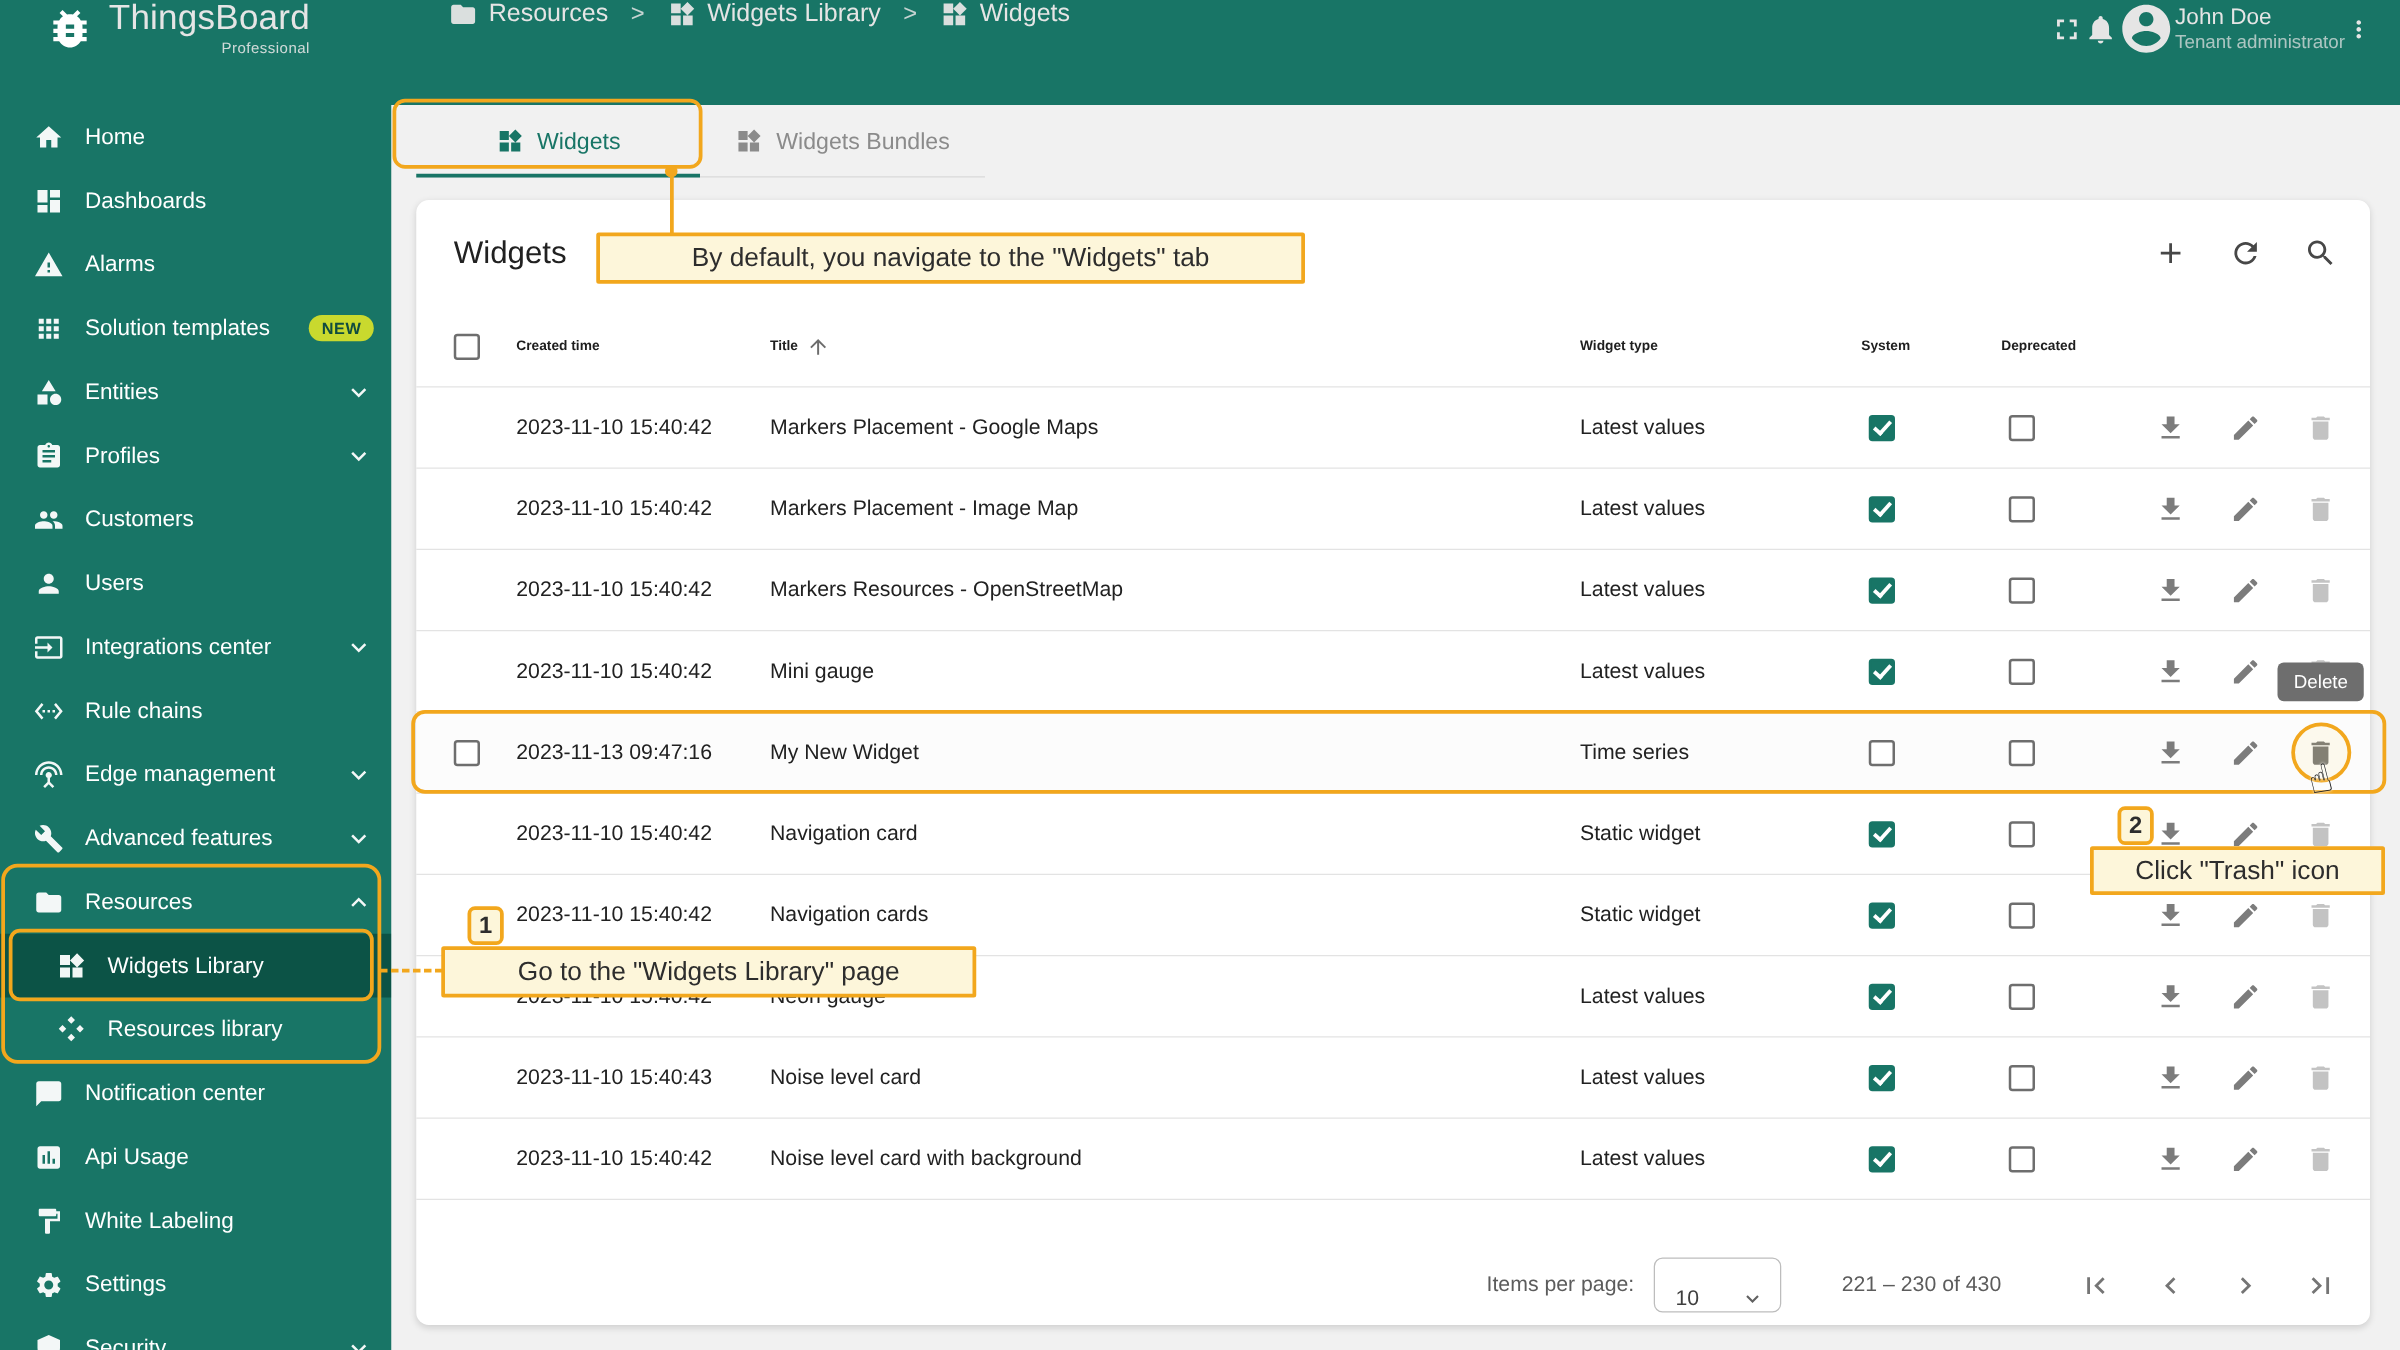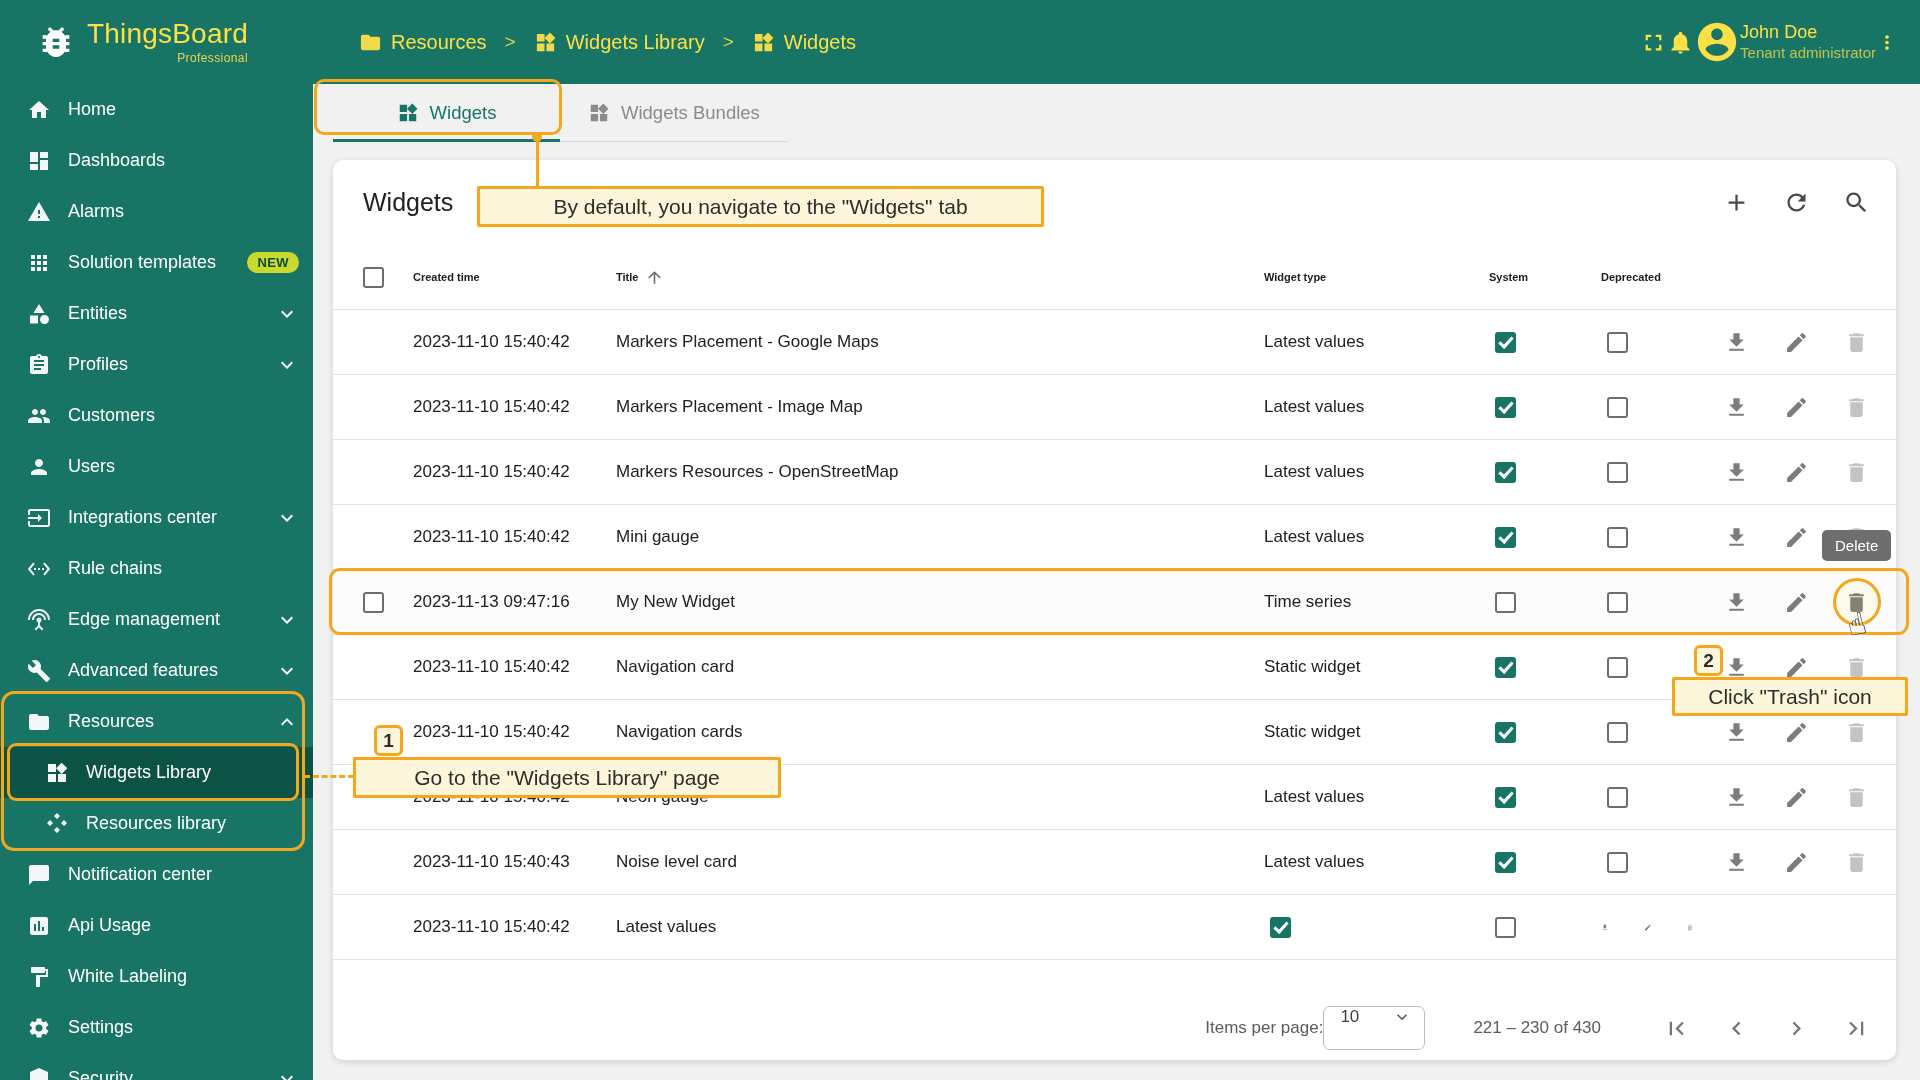--- a/index.html
+++ b/index.html
@@ -1,21 +1,21 @@
 <!DOCTYPE html>
 <html><head>
 <meta charset="utf-8">
 <style>
   html,body{width:1920px;height:1080px;margin:0;padding:0}
   body{position:relative;overflow:hidden;background:#f1f1f1;font-family:"Liberation Sans","DejaVu Sans",sans-serif;cursor:default;
     --primary:#187566;--primary-dark:#0c5346;--accent:#f2a71d;--callout-bg:#fdf6da;--badge:#c9d92e}
   [data-icon] svg{width:100%;height:100%;display:block;fill:currentColor}
 
   
-  .topbar{position:absolute;left:0;top:0;right:0;height:84px;background:var(--primary);display:flex;align-items:center;color:#fde047;z-index:10}
+  .topbar{position:absolute;left:0;top:0;right:0;height:84px;background:var(--primary);display:flex;align-items:flex-start;color:#e5e5e5;z-index:10}
   .logo-box{width:313px;flex:0 0 313px;display:flex;align-items:center;gap:11px;padding-left:36px;box-sizing:border-box}
   .logo-icon{width:40px;height:40px;color:#fff}
   .logo-title{font-size:28px;font-weight:400;letter-spacing:.2px;line-height:1}
   .logo-sub{font-size:12px;opacity:.9;text-align:right;margin-top:3px;letter-spacing:.4px}
   .crumbs{display:flex;align-items:center;gap:16px;padding-left:46px;font-size:20px}
   .crumb{display:flex;align-items:center;gap:9px;cursor:pointer}
   .crumb-ic{width:23px;height:23px;opacity:.95}
   .crumb-sep{opacity:.85;font-size:19px;margin:0 2px}
   .top-actions{margin-left:auto;display:flex;align-items:center;padding-right:22px}
   .top-icon{width:27px;height:27px;cursor:pointer}
@@ -58,21 +58,21 @@
   .sort{width:19px;height:19px;margin-left:7px;color:#6d6d6d}
   .c-sys .checkbox,.c-dep .checkbox{margin-left:6px}
   .checkbox{width:21px;height:21px;border:2.5px solid #6e6e6e;border-radius:3px;box-sizing:border-box;background:#fff;display:flex;align-items:center;justify-content:center}
   .checkbox.checked{background:var(--primary);border-color:var(--primary)}
   .checkbox.checked::after{content:'';display:block;width:5px;height:11px;border:solid #fff;border-width:0 3px 3px 0;transform:rotate(42deg);margin-top:-3px}
   .c-actions{display:flex;justify-content:flex-end;align-items:center;gap:35px;padding-right:27px}
   .icon-btn{width:25px;height:25px;color:#7c7c7c;cursor:pointer}
   .icon-btn.disabled{color:#c3c3c3}
 
   .card-foot{margin-top:auto;height:64px;flex:0 0 64px;display:flex;align-items:center;justify-content:flex-end;color:#5c5c5c;font-size:17px;padding-right:26px;box-sizing:border-box}
-  .pp-select{margin-left:0;width:102px;height:44px;border:1px solid #bdbdbd;border-radius:7px;display:flex;align-items:flex-start;justify-content:space-between;padding:0 12px 0 16px;box-sizing:border-box;color:#3f3f3f;cursor:pointer}
+  .pp-select{margin-left:16px;width:102px;height:44px;border:1px solid #bdbdbd;border-radius:7px;display:flex;align-items:flex-end;justify-content:space-between;padding:0 12px 0 16px;box-sizing:border-box;color:#3f3f3f;cursor:pointer}
   .pp-caret{width:20px;height:20px;color:#616161}
   .pp-range{margin-left:48px}
   .pp-nav{margin-left:62px;display:flex;align-items:center;gap:33px}
   .pnav{width:27px;height:27px;color:#757575;cursor:pointer}
 
   
   .ann{position:absolute;z-index:60}
   .tab-outline{left:314px;top:79px;width:248px;height:56px;border:3px solid var(--accent);border-radius:10px;box-sizing:border-box}
   .conn-dot{left:532px;top:132px;width:10px;height:10px;border-radius:50%;background:var(--accent)}
   .conn-vline{left:536px;top:140px;width:3px;height:47px;background:var(--accent)}
@@ -692,20 +692,21 @@
             <span class="icon-btn disabled" data-icon="delete">
               <svg viewBox="0 0 24 24">
                 <path fill-rule="evenodd" d="M6 19c0 1.1.9 2 2 2h8c1.1 0 2-.9 2-2V7H6v12zM19 4h-3.5l-1-1h-5l-1 1H5v2h14V4z"></path>
               </svg>
             </span>
           </div>
         </div>
         <div class="trow">
           <div class="cell c-check"></div>
           <div class="cell">2023-11-10 15:40:42</div>
+          <div class="cell">Noise level card with background</div>
           <div class="cell">Latest values</div>
           <div class="cell c-sys">
             <span class="checkbox checked"></span>
           </div>
           <div class="cell c-dep">
             <span class="checkbox "></span>
           </div>
           <div class="cell c-actions">
             <span class="icon-btn" data-icon="download">
               <svg viewBox="0 0 24 24">

